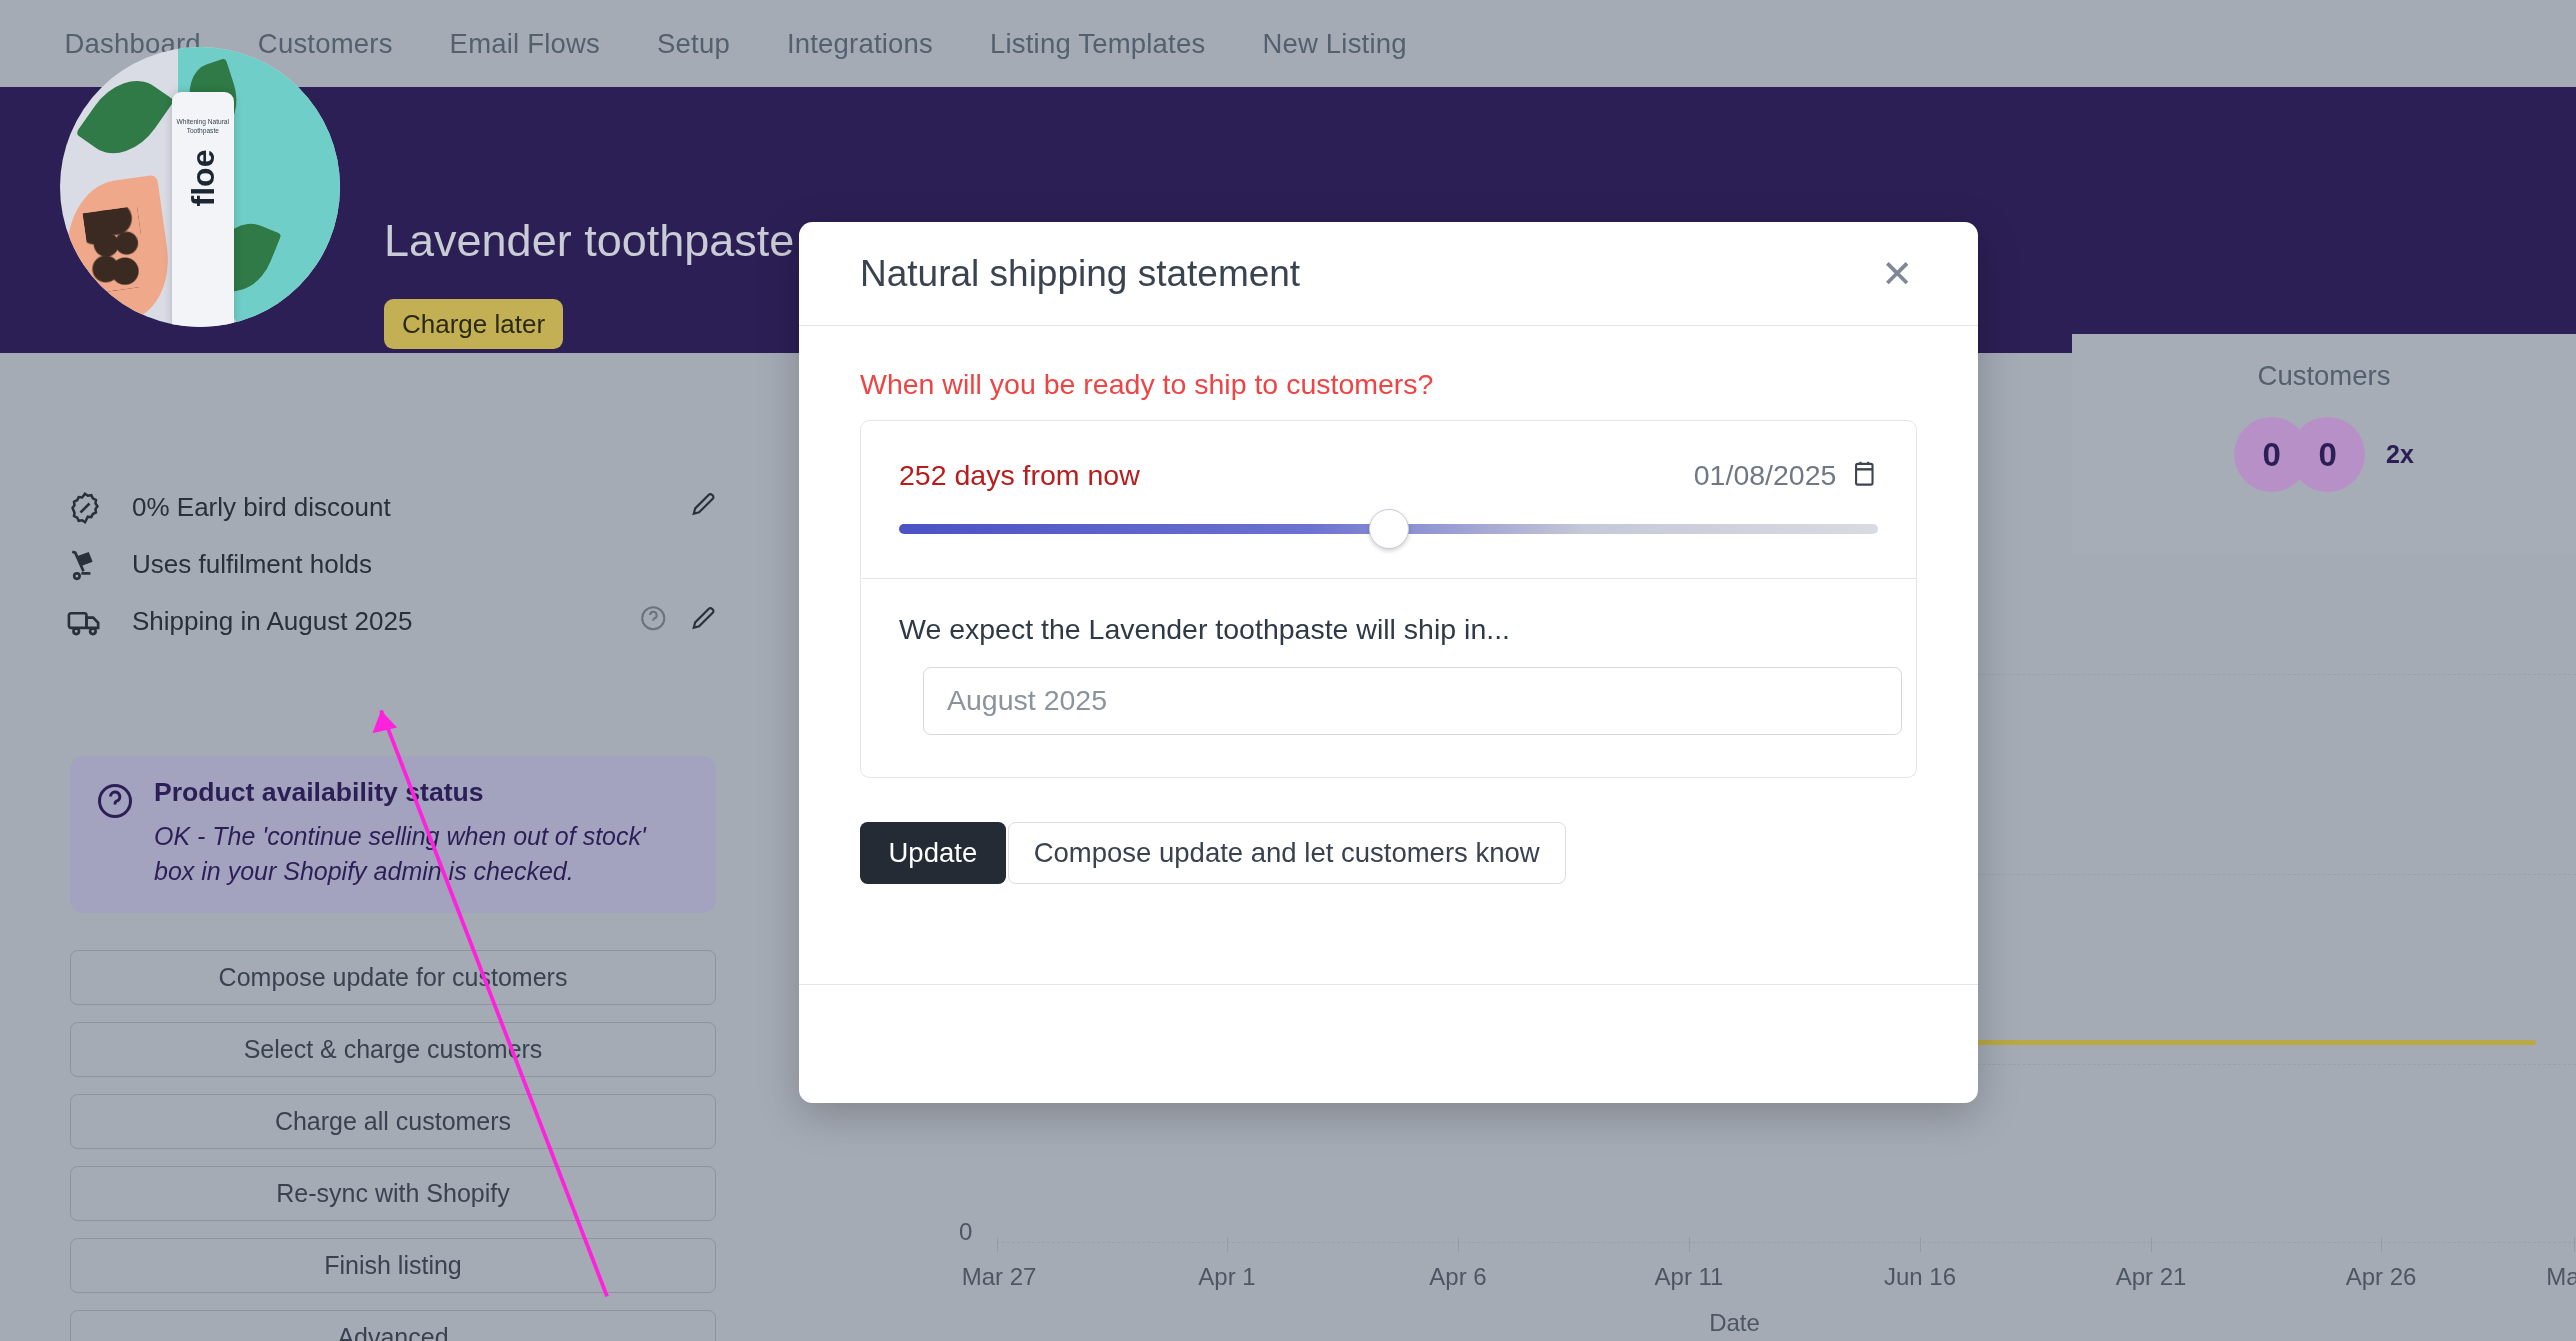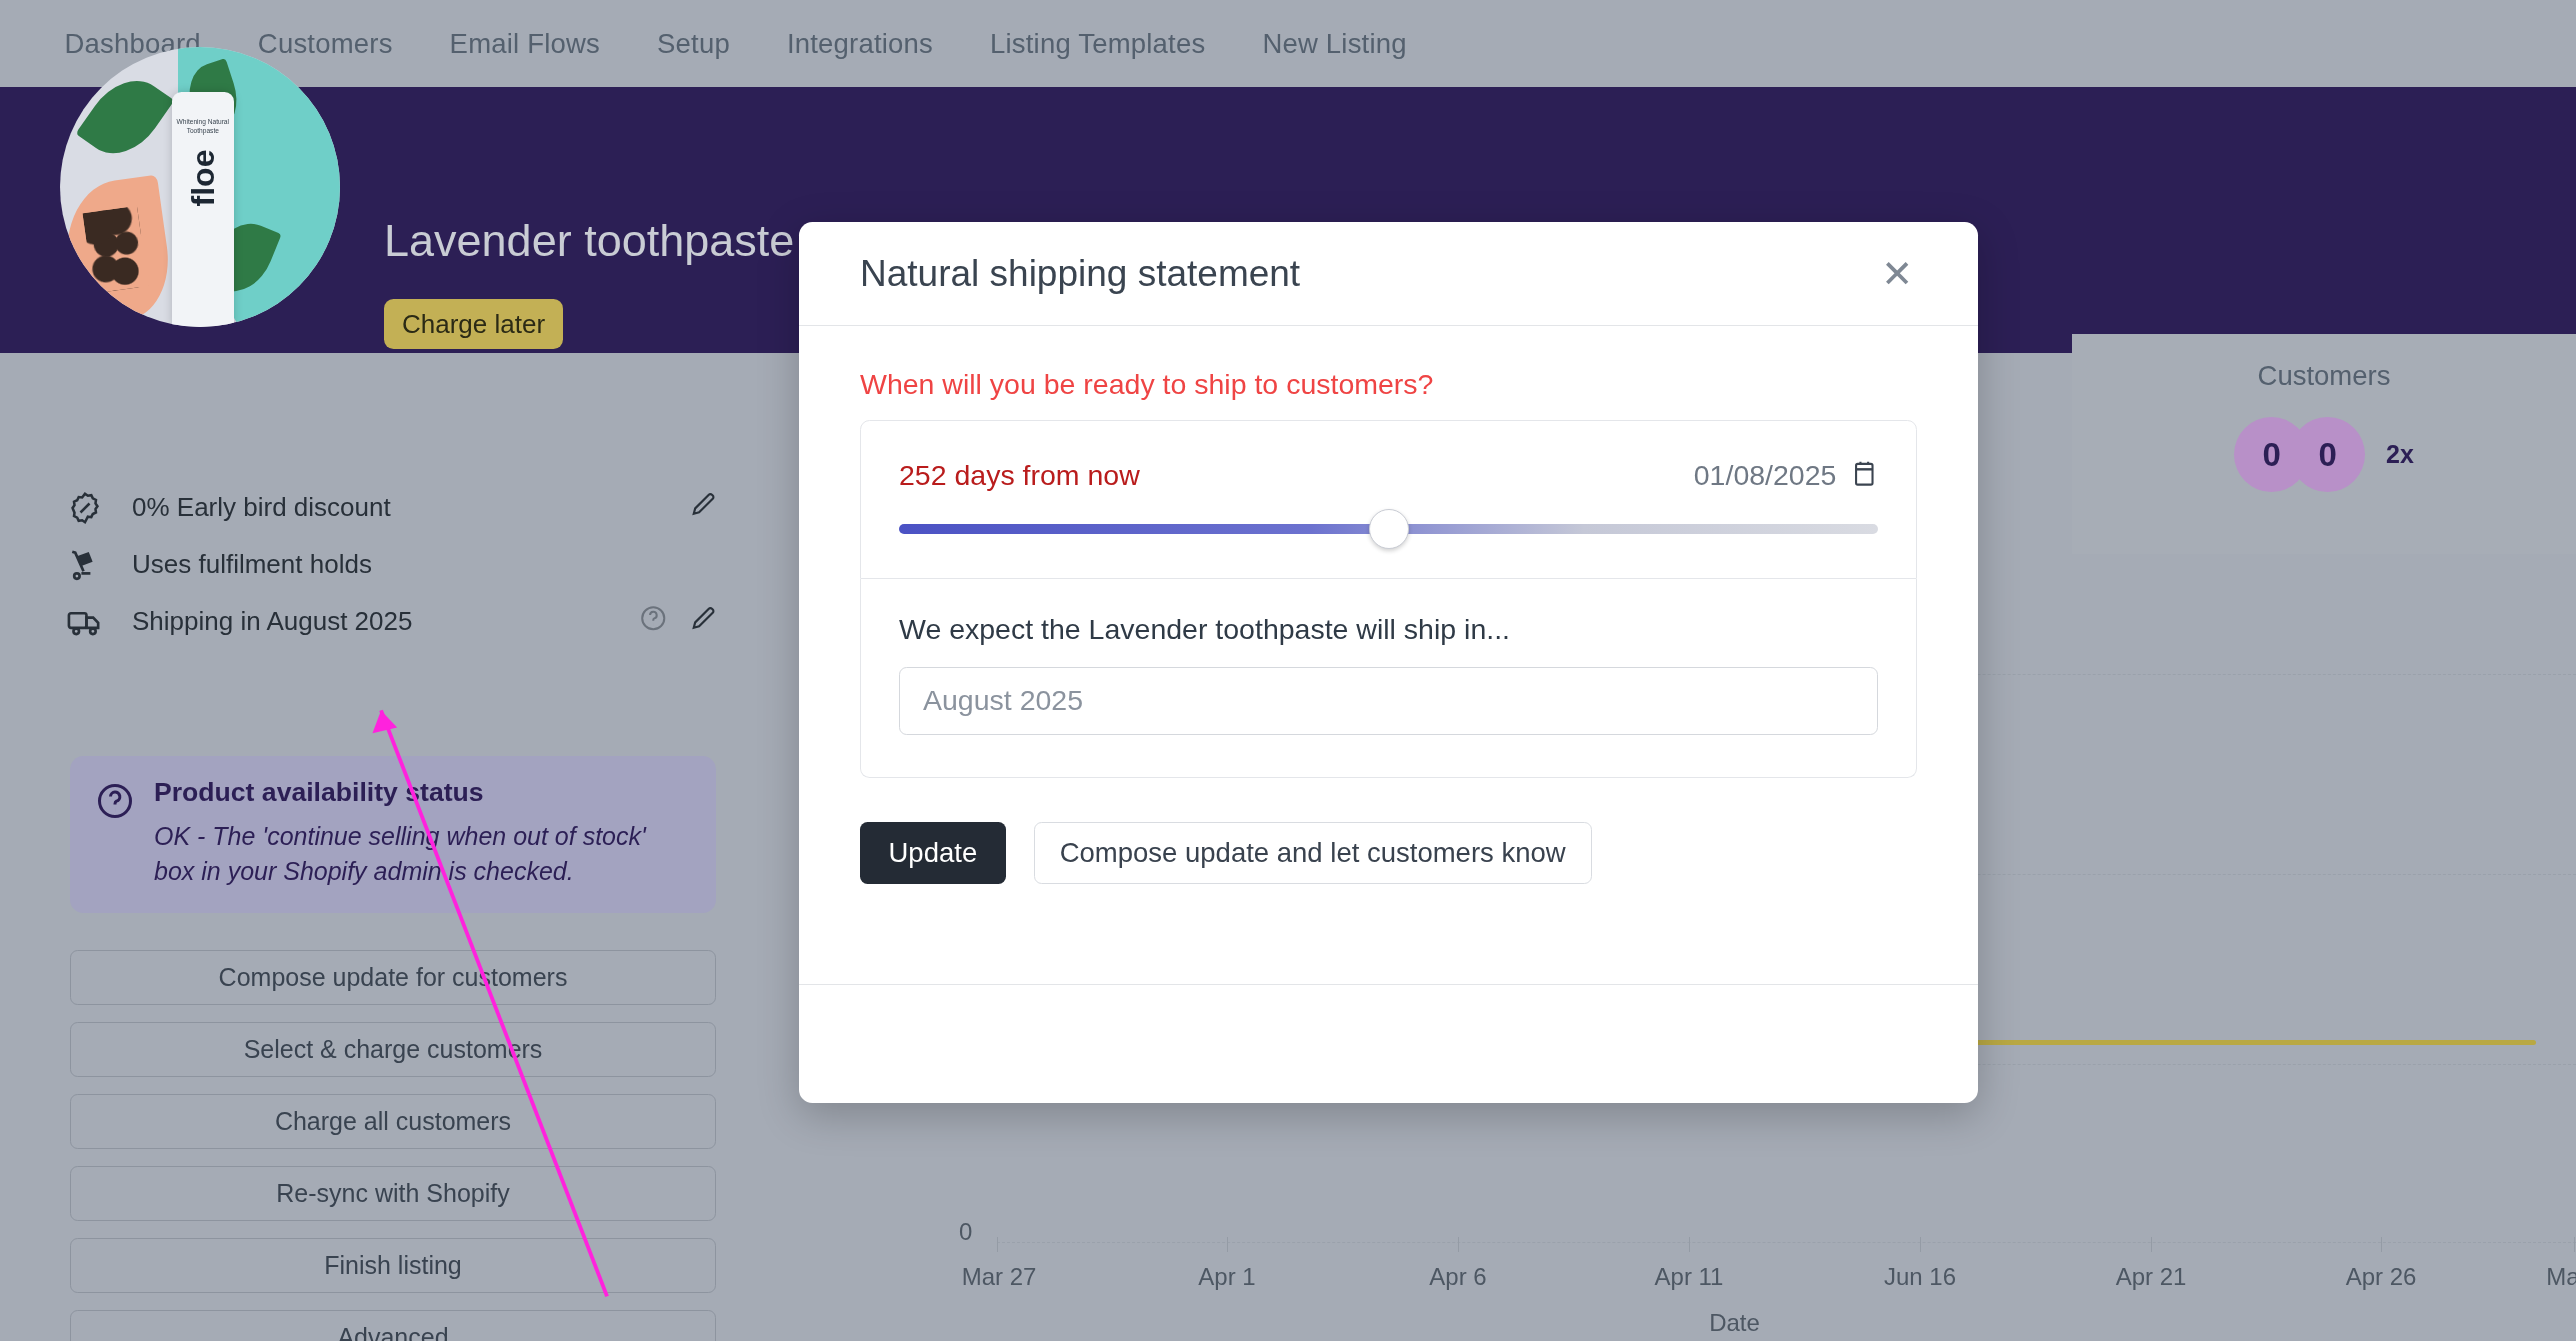--- a/index.html
+++ b/index.html
@@ -247,24 +247,25 @@
     box-shadow: 0 1.9px 4.7px rgba(0,0,0,.18);
   }
 
   #ship-label { font-size: 28.5px; color: #2f3a46; margin-bottom: 21px; }
   #ship-input {
     width: 100%; height: 68px;
     border: 1.9px solid #d5d8dd; border-radius: 7.6px;
     padding: 0 23px; font-size: 28.5px; color: #5d6773;
     font-family: "Liberation Sans", sans-serif;
     background: #fff;
+    margin-left: 24px;
   }
   #ship-input::placeholder { color: #8b939e; }
 
-  #modal-actions { display: flex; gap: 28px; margin-top: 44px; }
+  #modal-actions { display: flex; gap: 2px; margin-top: 44px; }
   #btn-update {
     background: #242b35; color: #fff; border: none;
     font-size: 27.5px; border-radius: 7.6px;
     padding: 14.2px 28.5px; cursor: pointer;
     font-family: "Liberation Sans", sans-serif;
   }
   #btn-compose {
     background: #fff; color: #39424e;
     border: 1.9px solid #d9dce1; border-radius: 7.6px;
     font-size: 27.5px; padding: 14.2px 25px; cursor: pointer;

